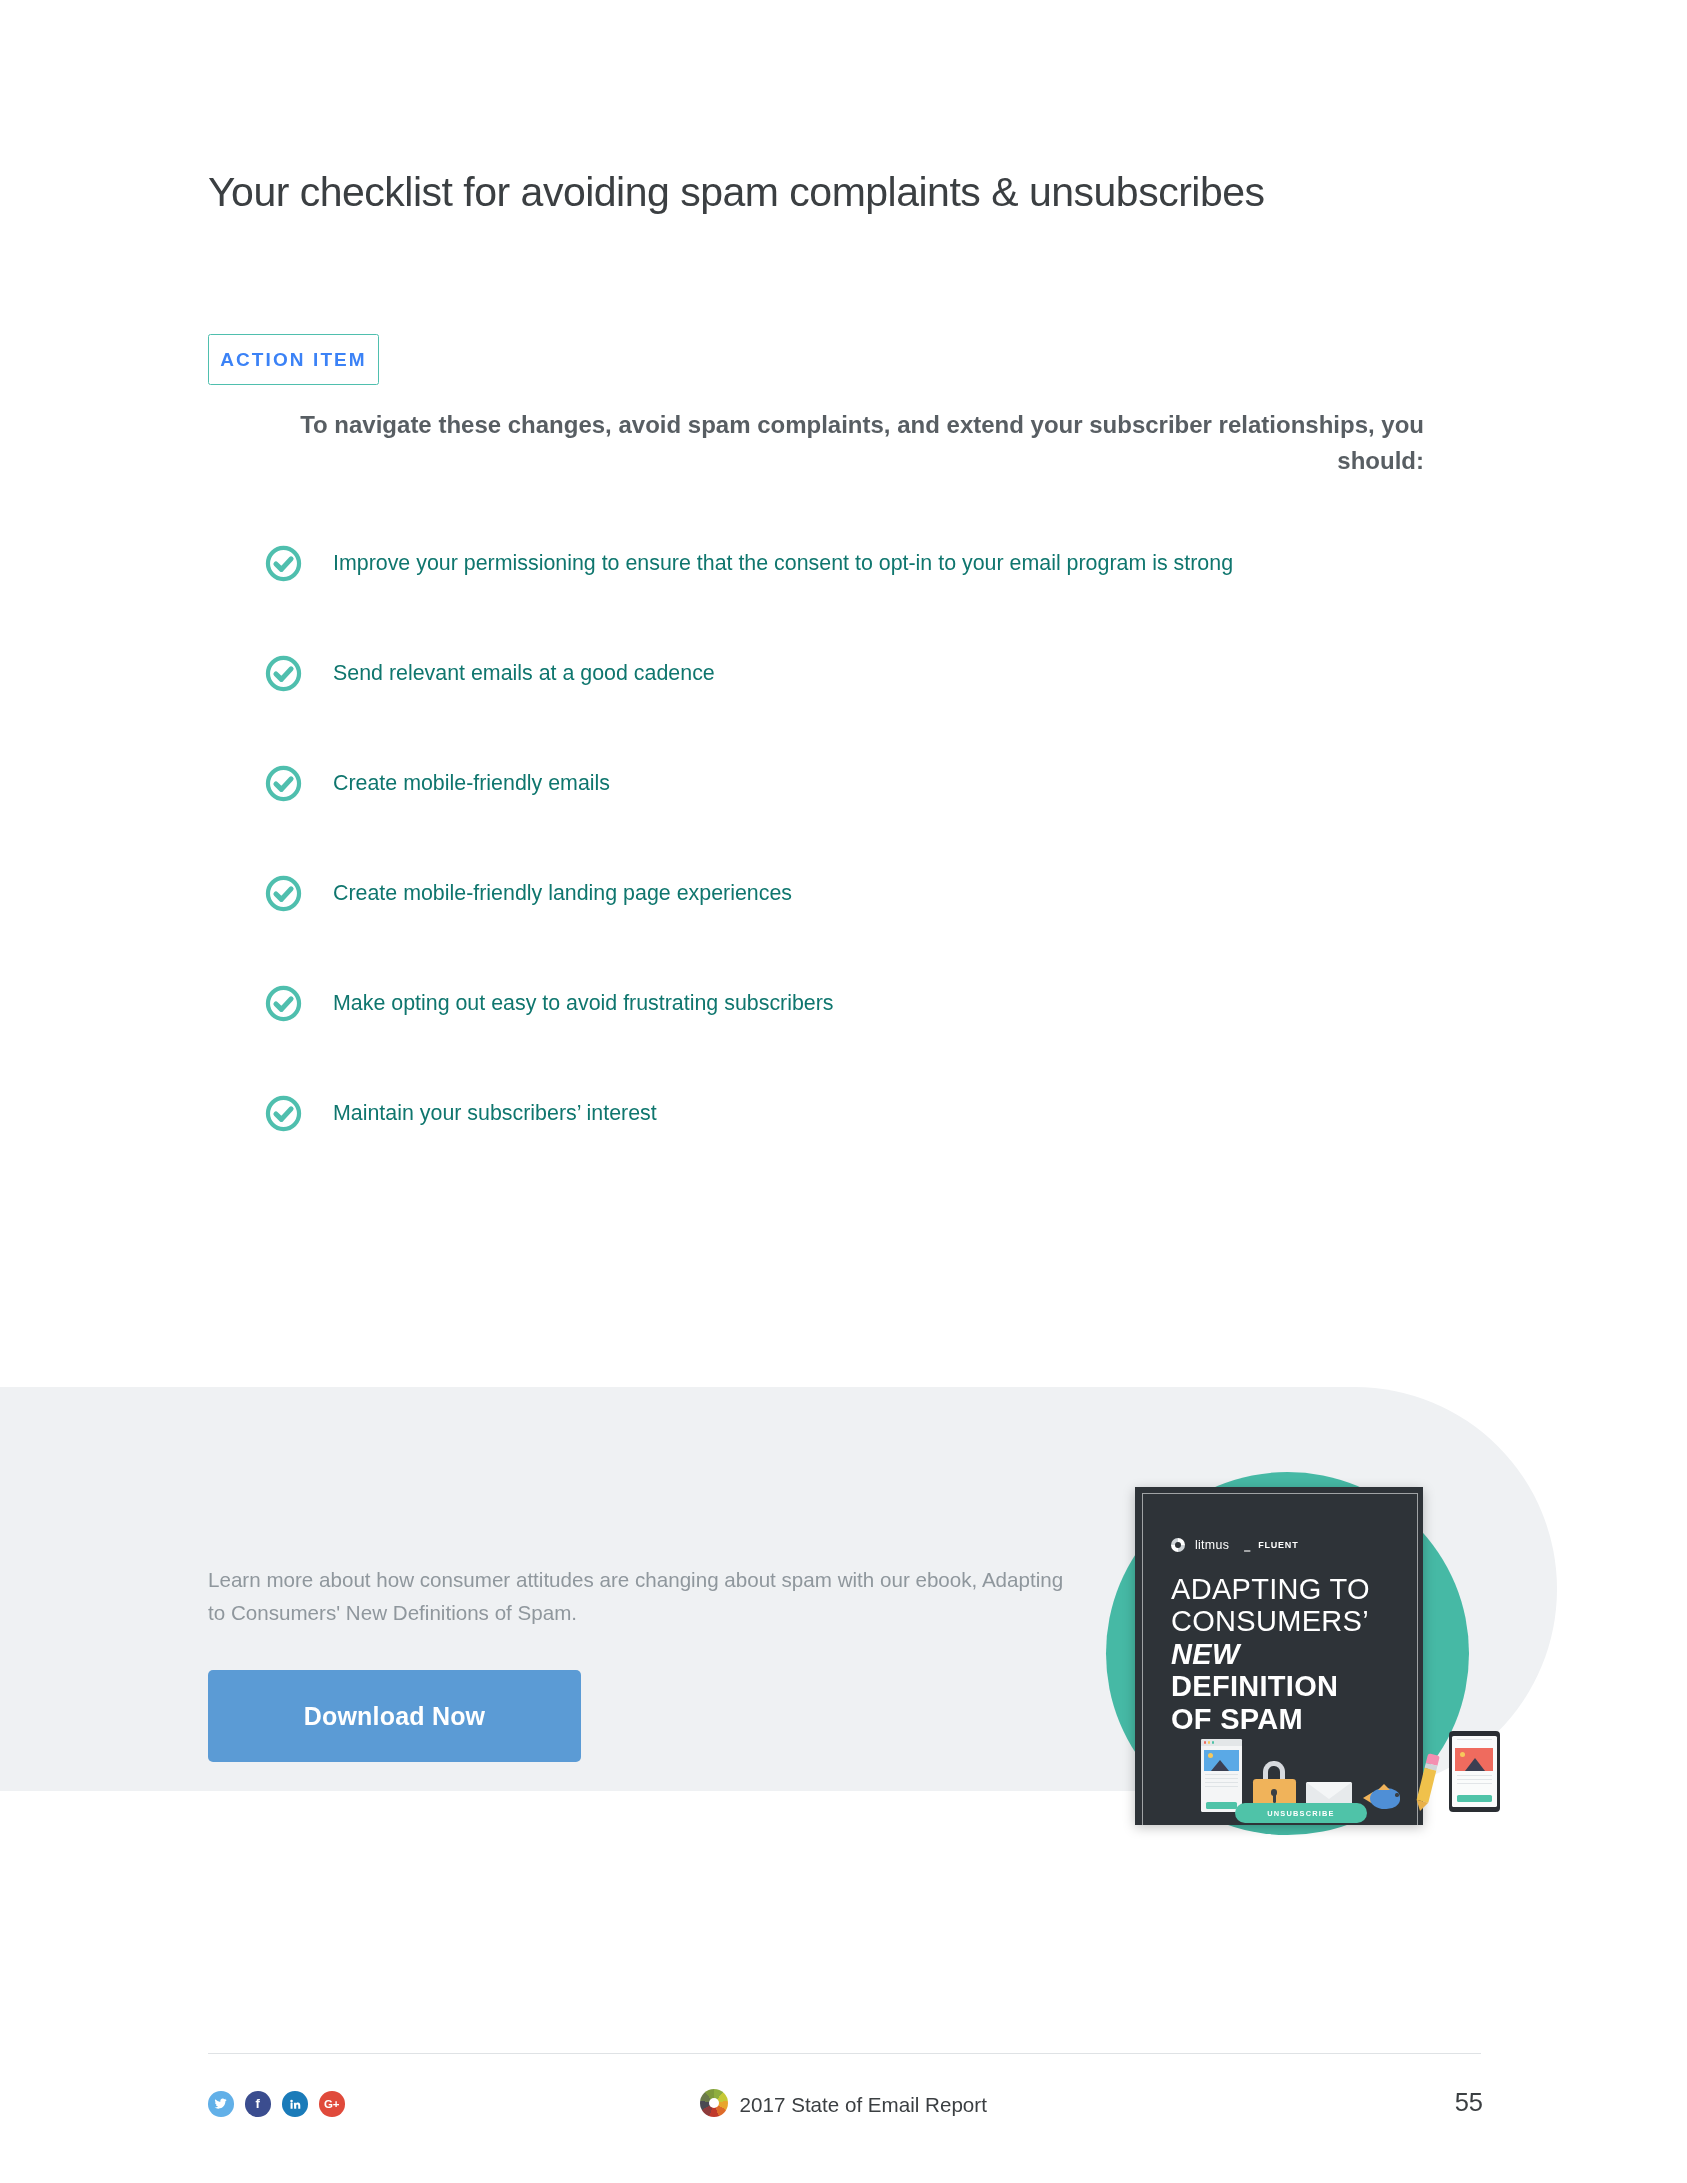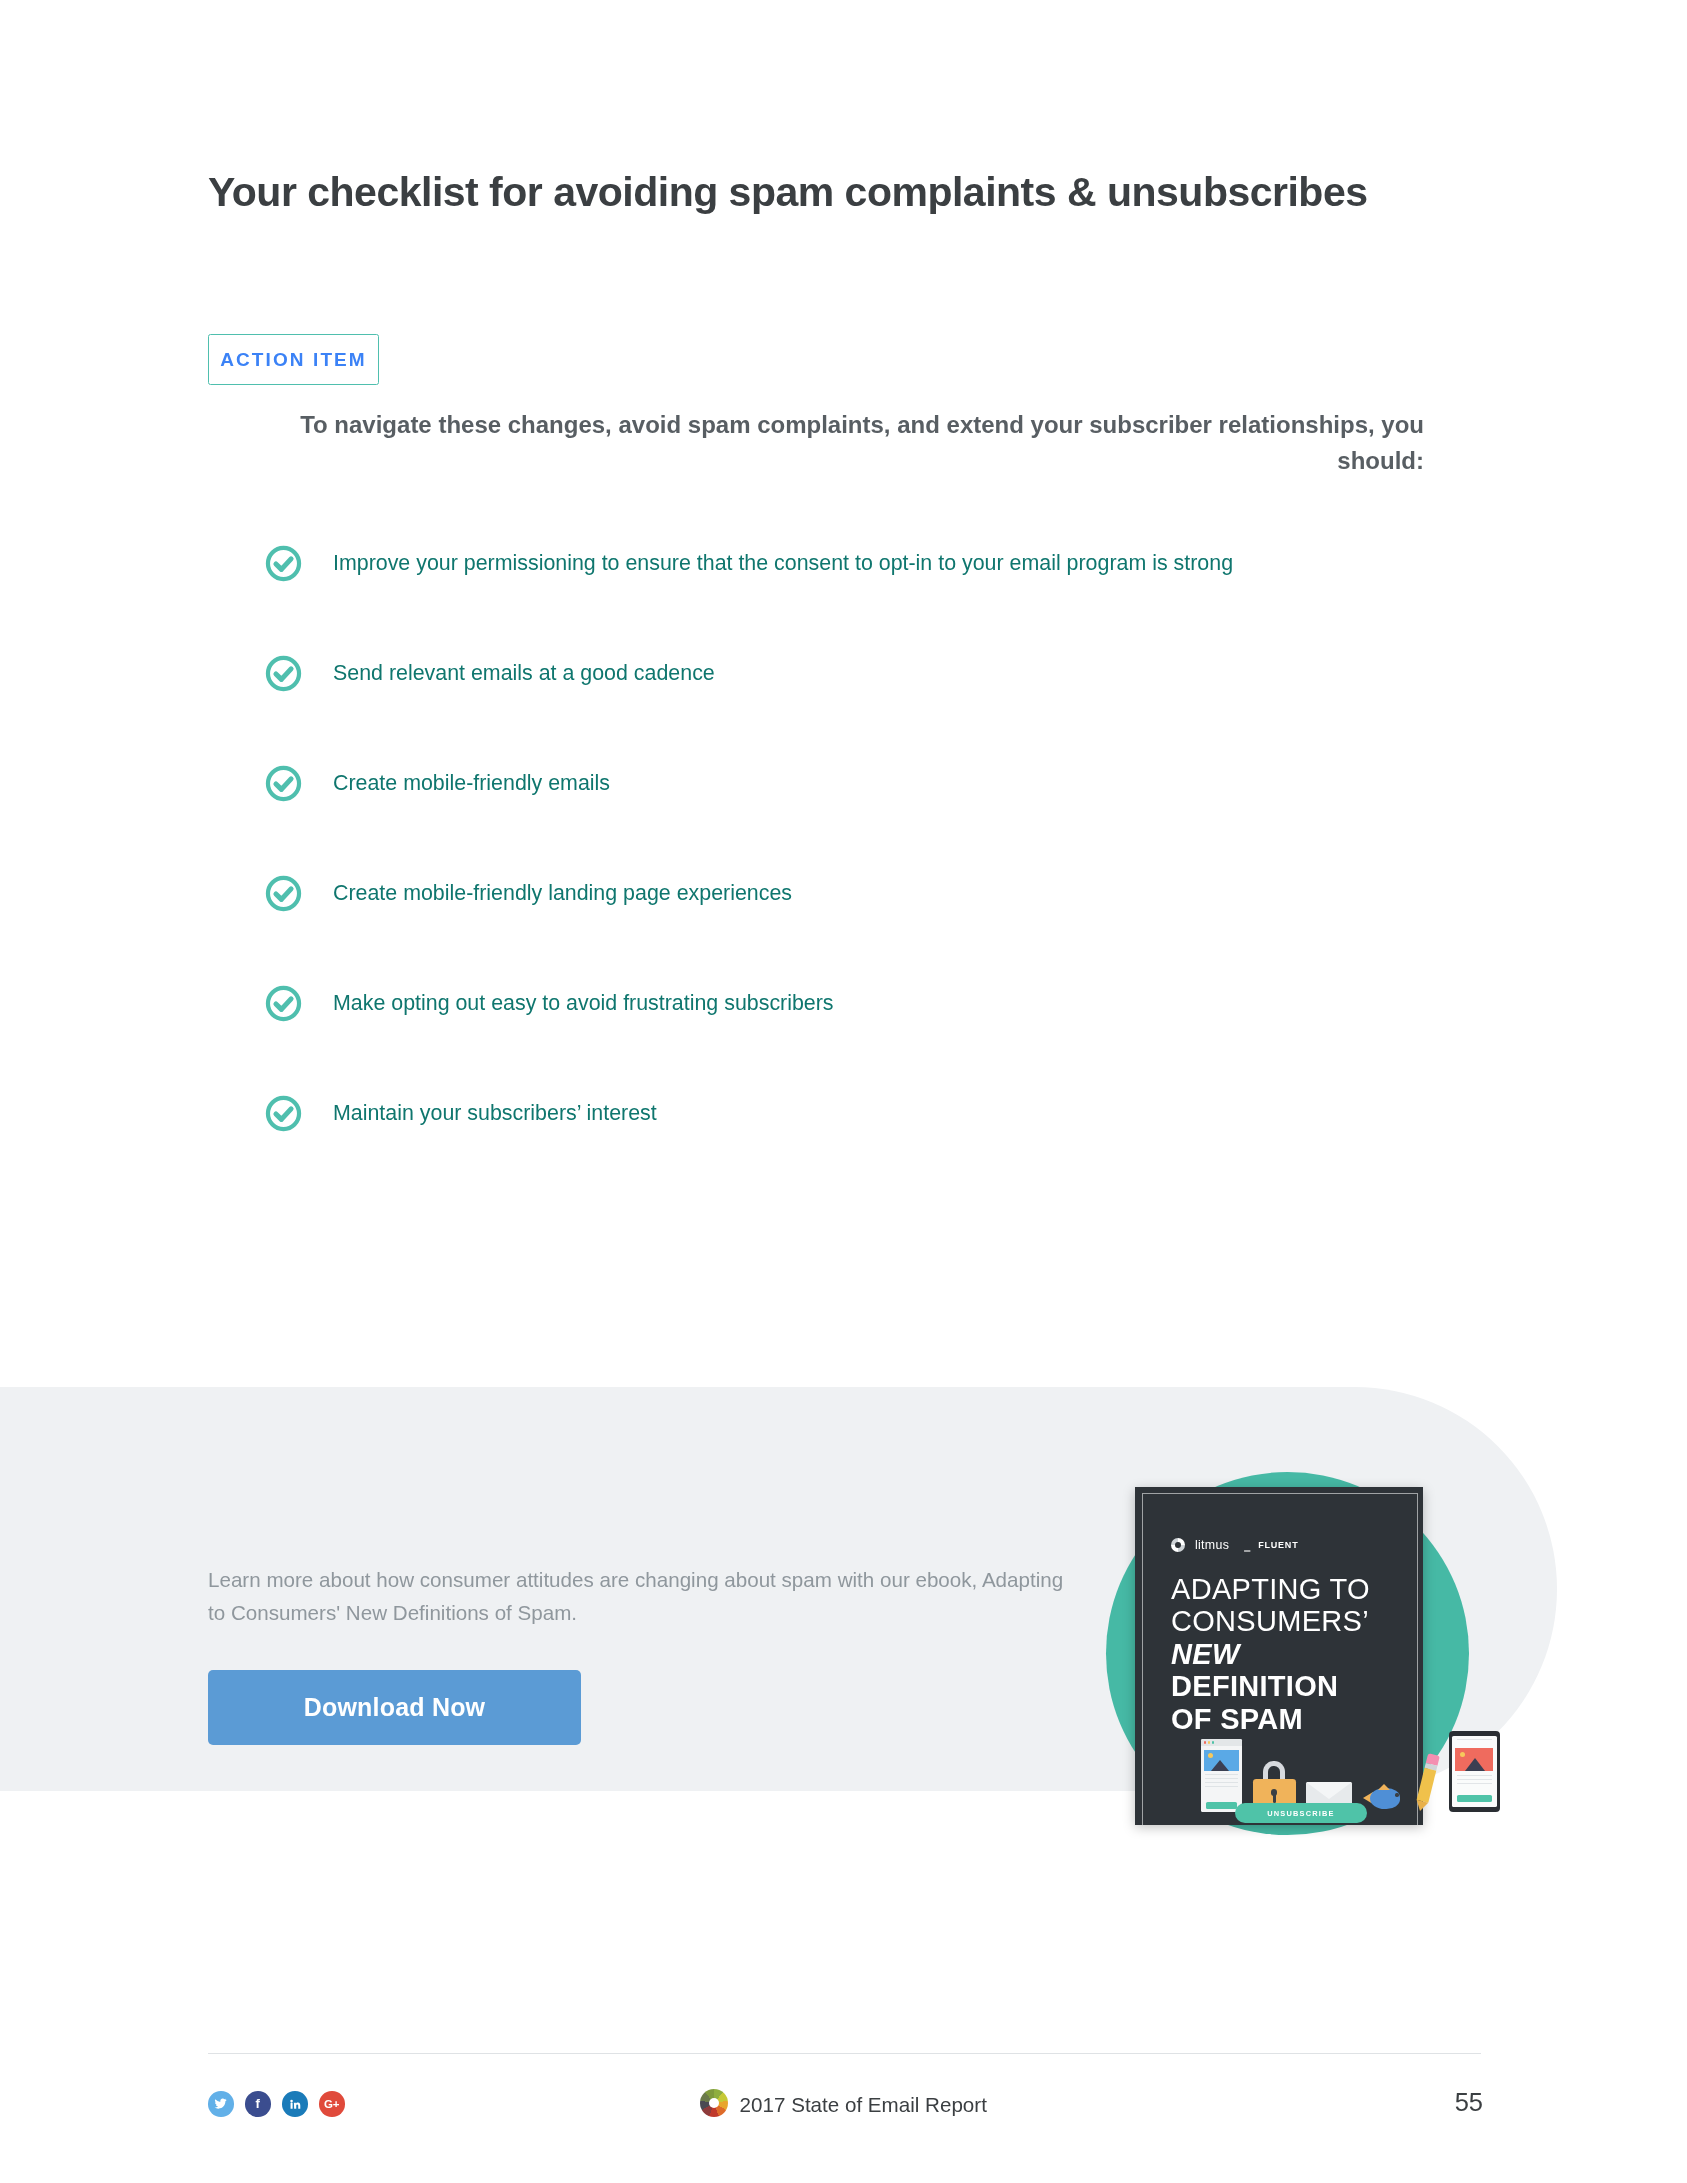--- a/index.html
+++ b/index.html
@@ -7,21 +7,21 @@
     width:1687px; height:2183px;
     background:#ffffff;
     font-family:"Liberation Sans", sans-serif;
     -webkit-font-smoothing:antialiased;
   }
   .page { position:relative; width:1687px; height:2183px; overflow:hidden; background:#fff; }
 
   
   .page-title{
     position:absolute; left:208px; top:169px;
-    font-size:41px; font-weight:bold; color:#3b3f42;
+    font-size:41px; font-weight:normal; color:#3b3f42;
     letter-spacing:-0.5px; white-space:nowrap;
   }
 
   
   .action-badge{
     position:absolute; left:208px; top:334px;
     width:171px; height:51px;
     border:1.6px solid #4fbfae; border-radius:2.5px;
     display:flex; align-items:center; justify-content:center;
     background:#fff;
@@ -60,21 +60,21 @@
     background:#eff1f3;
     border-top-right-radius:202px;
     border-bottom-right-radius:202px;
   }
   .cta-text{
     position:absolute; left:208px; top:1564px; width:873px;
     font-size:20.6px; color:#8f979d; line-height:1.58;
   }
   .cta-button{
     position:absolute; left:208px; top:1670px;
-    width:373px; height:75px;
+    width:373px; height:92px;
     background:#5b9bd5; border:none; border-radius:5px;
     color:#ffffff; font-size:25px; font-weight:bold;
     font-family:"Liberation Sans", sans-serif;
     cursor:pointer; letter-spacing:0.2px;
   }
 
   
   .ebook-art{
     position:absolute; left:1086px; top:1457px;
     width:389px; height:389px;

